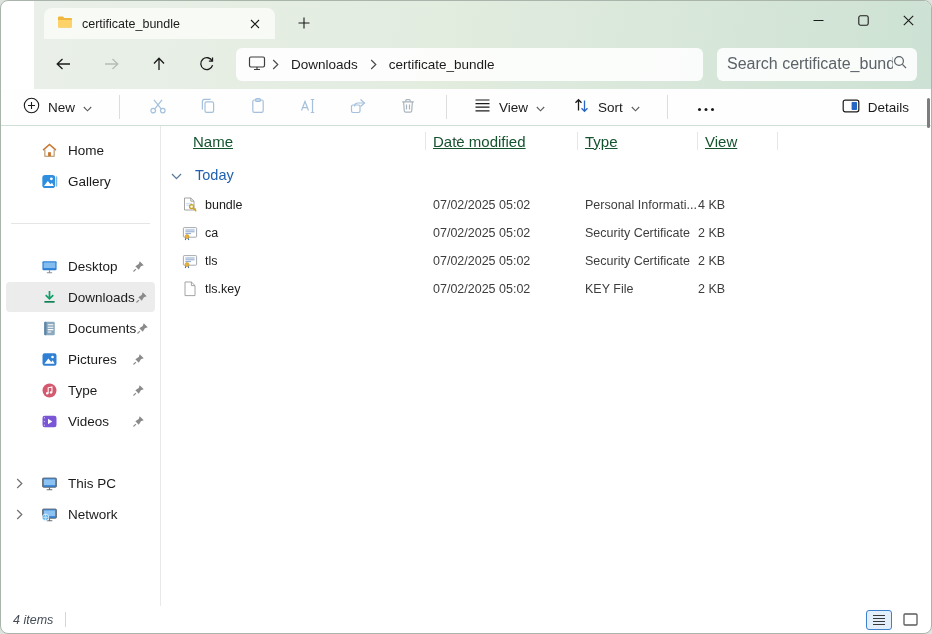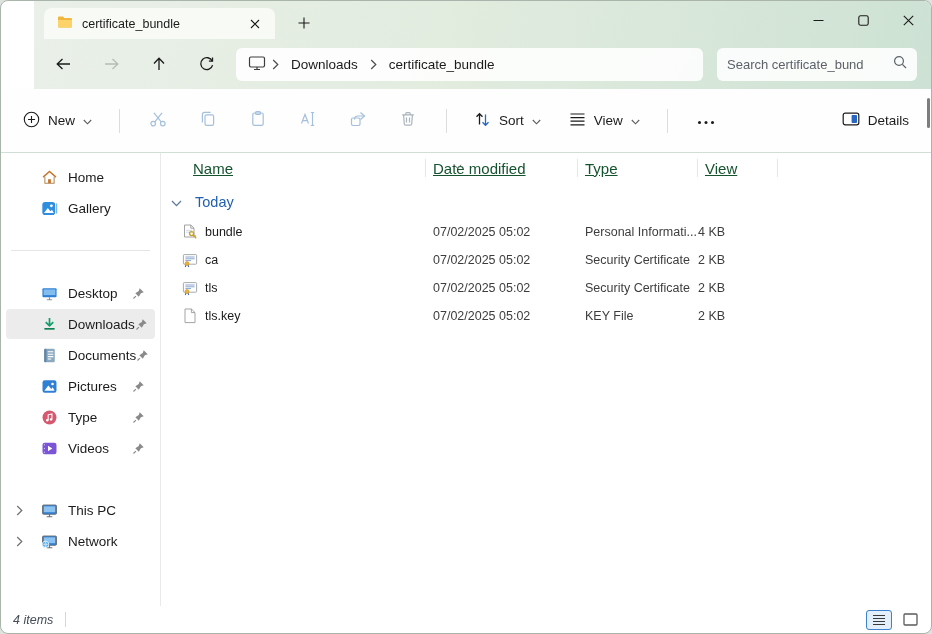--- a/index.html
+++ b/index.html
@@ -37,25 +37,25 @@
     border-radius: 6px; display: flex; align-items: center; padding: 0 12px;
     font-size: 13.5px; color: #1b1b1b;
   }
   .crumb { padding: 2px 6px; border-radius: 4px; white-space: nowrap; }
   .crumb-chev { margin: 0 6px; display: flex; align-items: center; }
   .searchbox {
     width: 200px; height: 33px; margin-left: 14px; background: rgba(255,255,255,0.88);
     border-radius: 6px; display: flex; align-items: center; padding: 0 10px;
   }
   .searchbox input { flex: 1; border: none; outline: none; background: transparent;
-    font-size: 13px; font-family: inherit; color: #333; min-width: 0; }
+    font-size: 16px; font-family: inherit; color: #333; min-width: 0; }
   .searchbox input::placeholder { color: #5c6268; opacity: 1; }
 
   
-  .toolbar { height: 64px; background: #fdfefd; border-bottom: 1px solid #cfdfd5;
+  .toolbar { height: 37px; background: #fdfefd; border-bottom: 1px solid #cfdfd5;
     display: flex; align-items: center; padding: 0 12px; gap: 8px; }
   .tbtn { display: flex; align-items: center; gap: 8px; height: 34px; padding: 0 10px;
     border-radius: 5px; font-size: 13.5px; color: #1b1b1b; }
   .ibtn { width: 42px; height: 34px; display: flex; align-items: center; justify-content: center; border-radius: 5px; }
   .tdivider { width: 1px; height: 24px; background: #dddddd; margin: 0 9px; }
   .toolbar-right { margin-left: auto; }
 
   
   .main { flex: 1; display: flex; min-height: 0; }
   .sidebar { width: 160px; border-right: 1px solid #e9e9e9; padding-top: 8px; flex-shrink: 0; }
@@ -255,39 +255,39 @@
         <svg width="18" height="18" viewBox="0 0 18 18" fill="none" stroke="#aab4bd" stroke-width="1.2">
             <path d="M3.2 4.8 H14.8 M6.8 4.8 V3.6 Q6.8 2.6 7.8 2.6 H10.2 Q11.2 2.6 11.2 3.6 V4.8"></path>
             <path d="M4.6 4.8 L5.3 14 Q5.4 15.2 6.6 15.2 H11.4 Q12.6 15.2 12.7 14 L13.4 4.8"></path>
             <path d="M7.5 7.4 V12.6 M10.5 7.4 V12.6"></path>
           </svg>
       </span>
     </button>
     <div class="tdivider"></div>
     <button class="tbtn">
       <span>
+        <svg width="17" height="15" viewBox="0 0 17 15" fill="none" stroke="#1b1b1b" stroke-width="1.2">
+            <path d="M1.5 2 H15.5 M1.5 5.6 H15.5 M1.5 9.2 H15.5 M1.5 12.8 H15.5"></path>
+          </svg>
+      </span>
+      <span>View</span>
+      <span>
+        <svg width="9" height="6" viewBox="0 0 9 6" fill="none" stroke="#5a5a5a" stroke-width="1.1">
+            <path d="M0.8 1 L4.5 4.8 L8.2 1"></path>
+          </svg>
+      </span>
+    </button>
+    <button class="tbtn">
+      <span>
         <svg width="17" height="17" viewBox="0 0 17 17" fill="none" stroke-width="1.3">
             <path d="M5.5 13.5 V3 M2.5 5.8 L5.5 2.7 L8.5 5.8" stroke="#1b1b1b"></path>
             <path d="M11.5 3.5 V14 M8.5 11.2 L11.5 14.3 L14.5 11.2" stroke="#2866c5"></path>
           </svg>
       </span>
       <span>Sort</span>
-      <span>
-        <svg width="9" height="6" viewBox="0 0 9 6" fill="none" stroke="#5a5a5a" stroke-width="1.1">
-            <path d="M0.8 1 L4.5 4.8 L8.2 1"></path>
-          </svg>
-      </span>
-    </button>
-    <button class="tbtn">
-      <span>
-        <svg width="17" height="15" viewBox="0 0 17 15" fill="none" stroke="#1b1b1b" stroke-width="1.2">
-            <path d="M1.5 2 H15.5 M1.5 5.6 H15.5 M1.5 9.2 H15.5 M1.5 12.8 H15.5"></path>
-          </svg>
-      </span>
-      <span>View</span>
       <span>
         <svg width="9" height="6" viewBox="0 0 9 6" fill="none" stroke="#5a5a5a" stroke-width="1.1">
             <path d="M0.8 1 L4.5 4.8 L8.2 1"></path>
           </svg>
       </span>
     </button>
     <div class="tdivider"></div>
     <button class="ibtn">
       <span>
         <svg width="18" height="5" viewBox="0 0 18 5">

